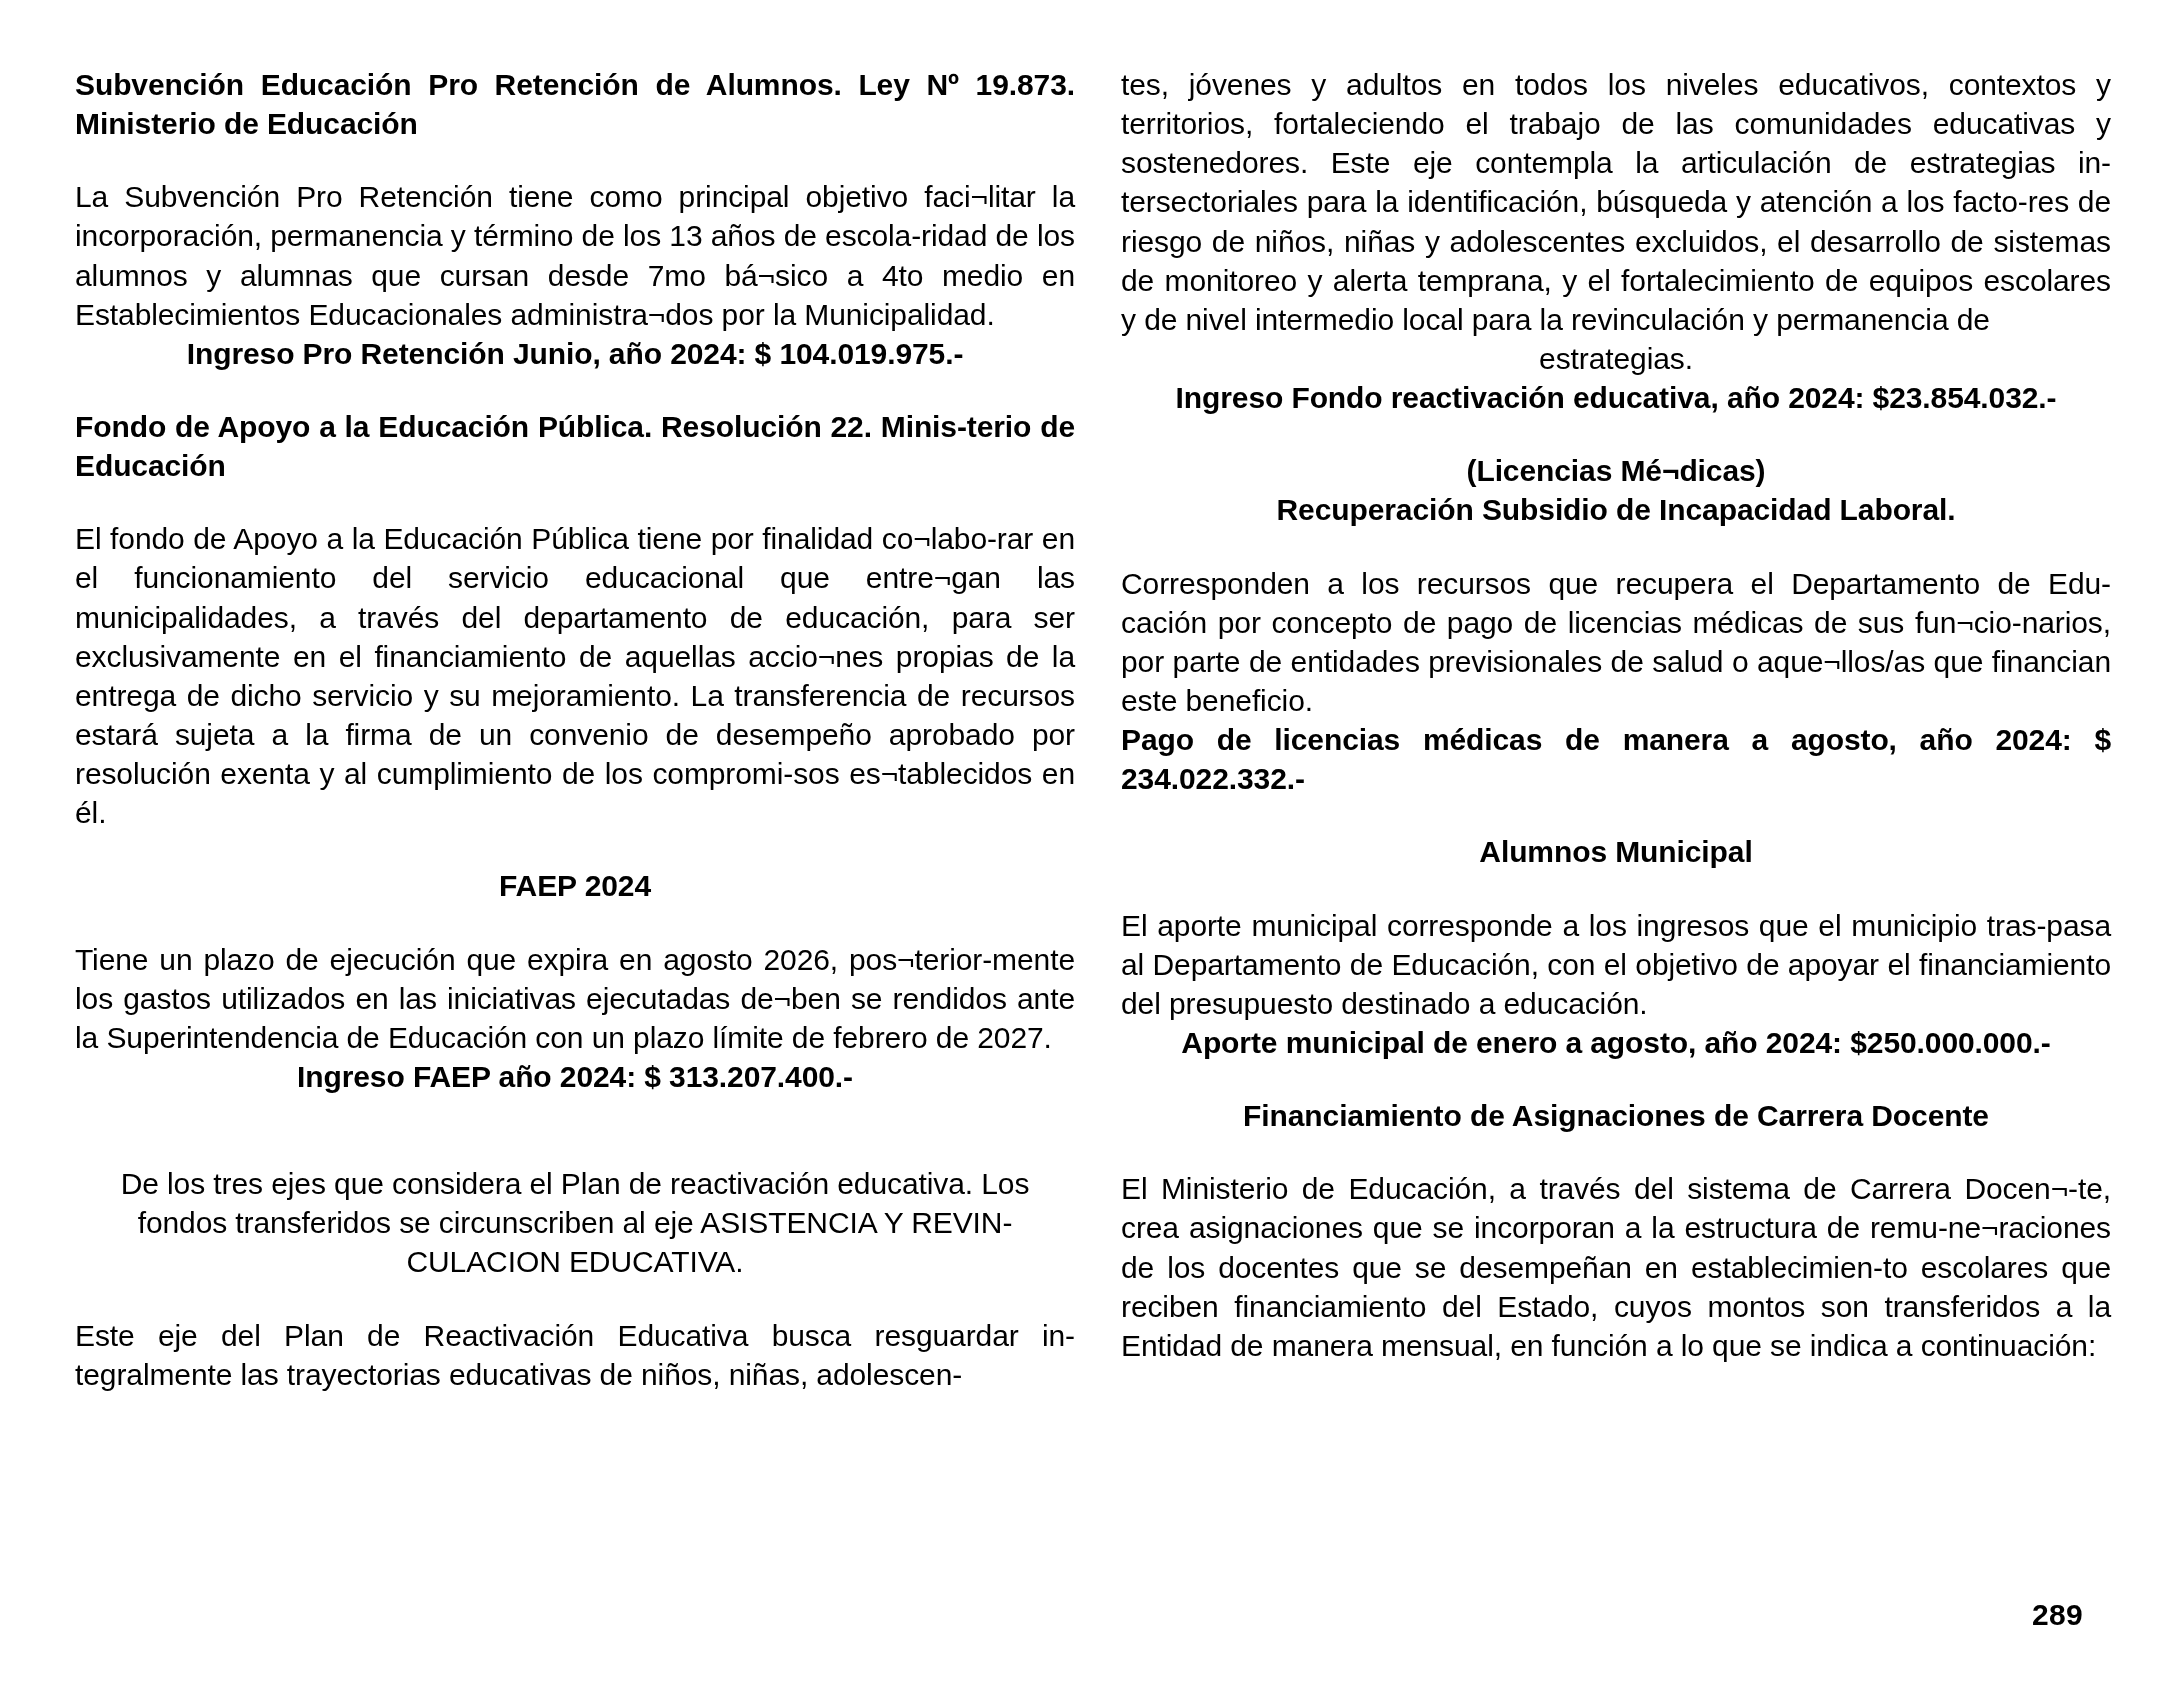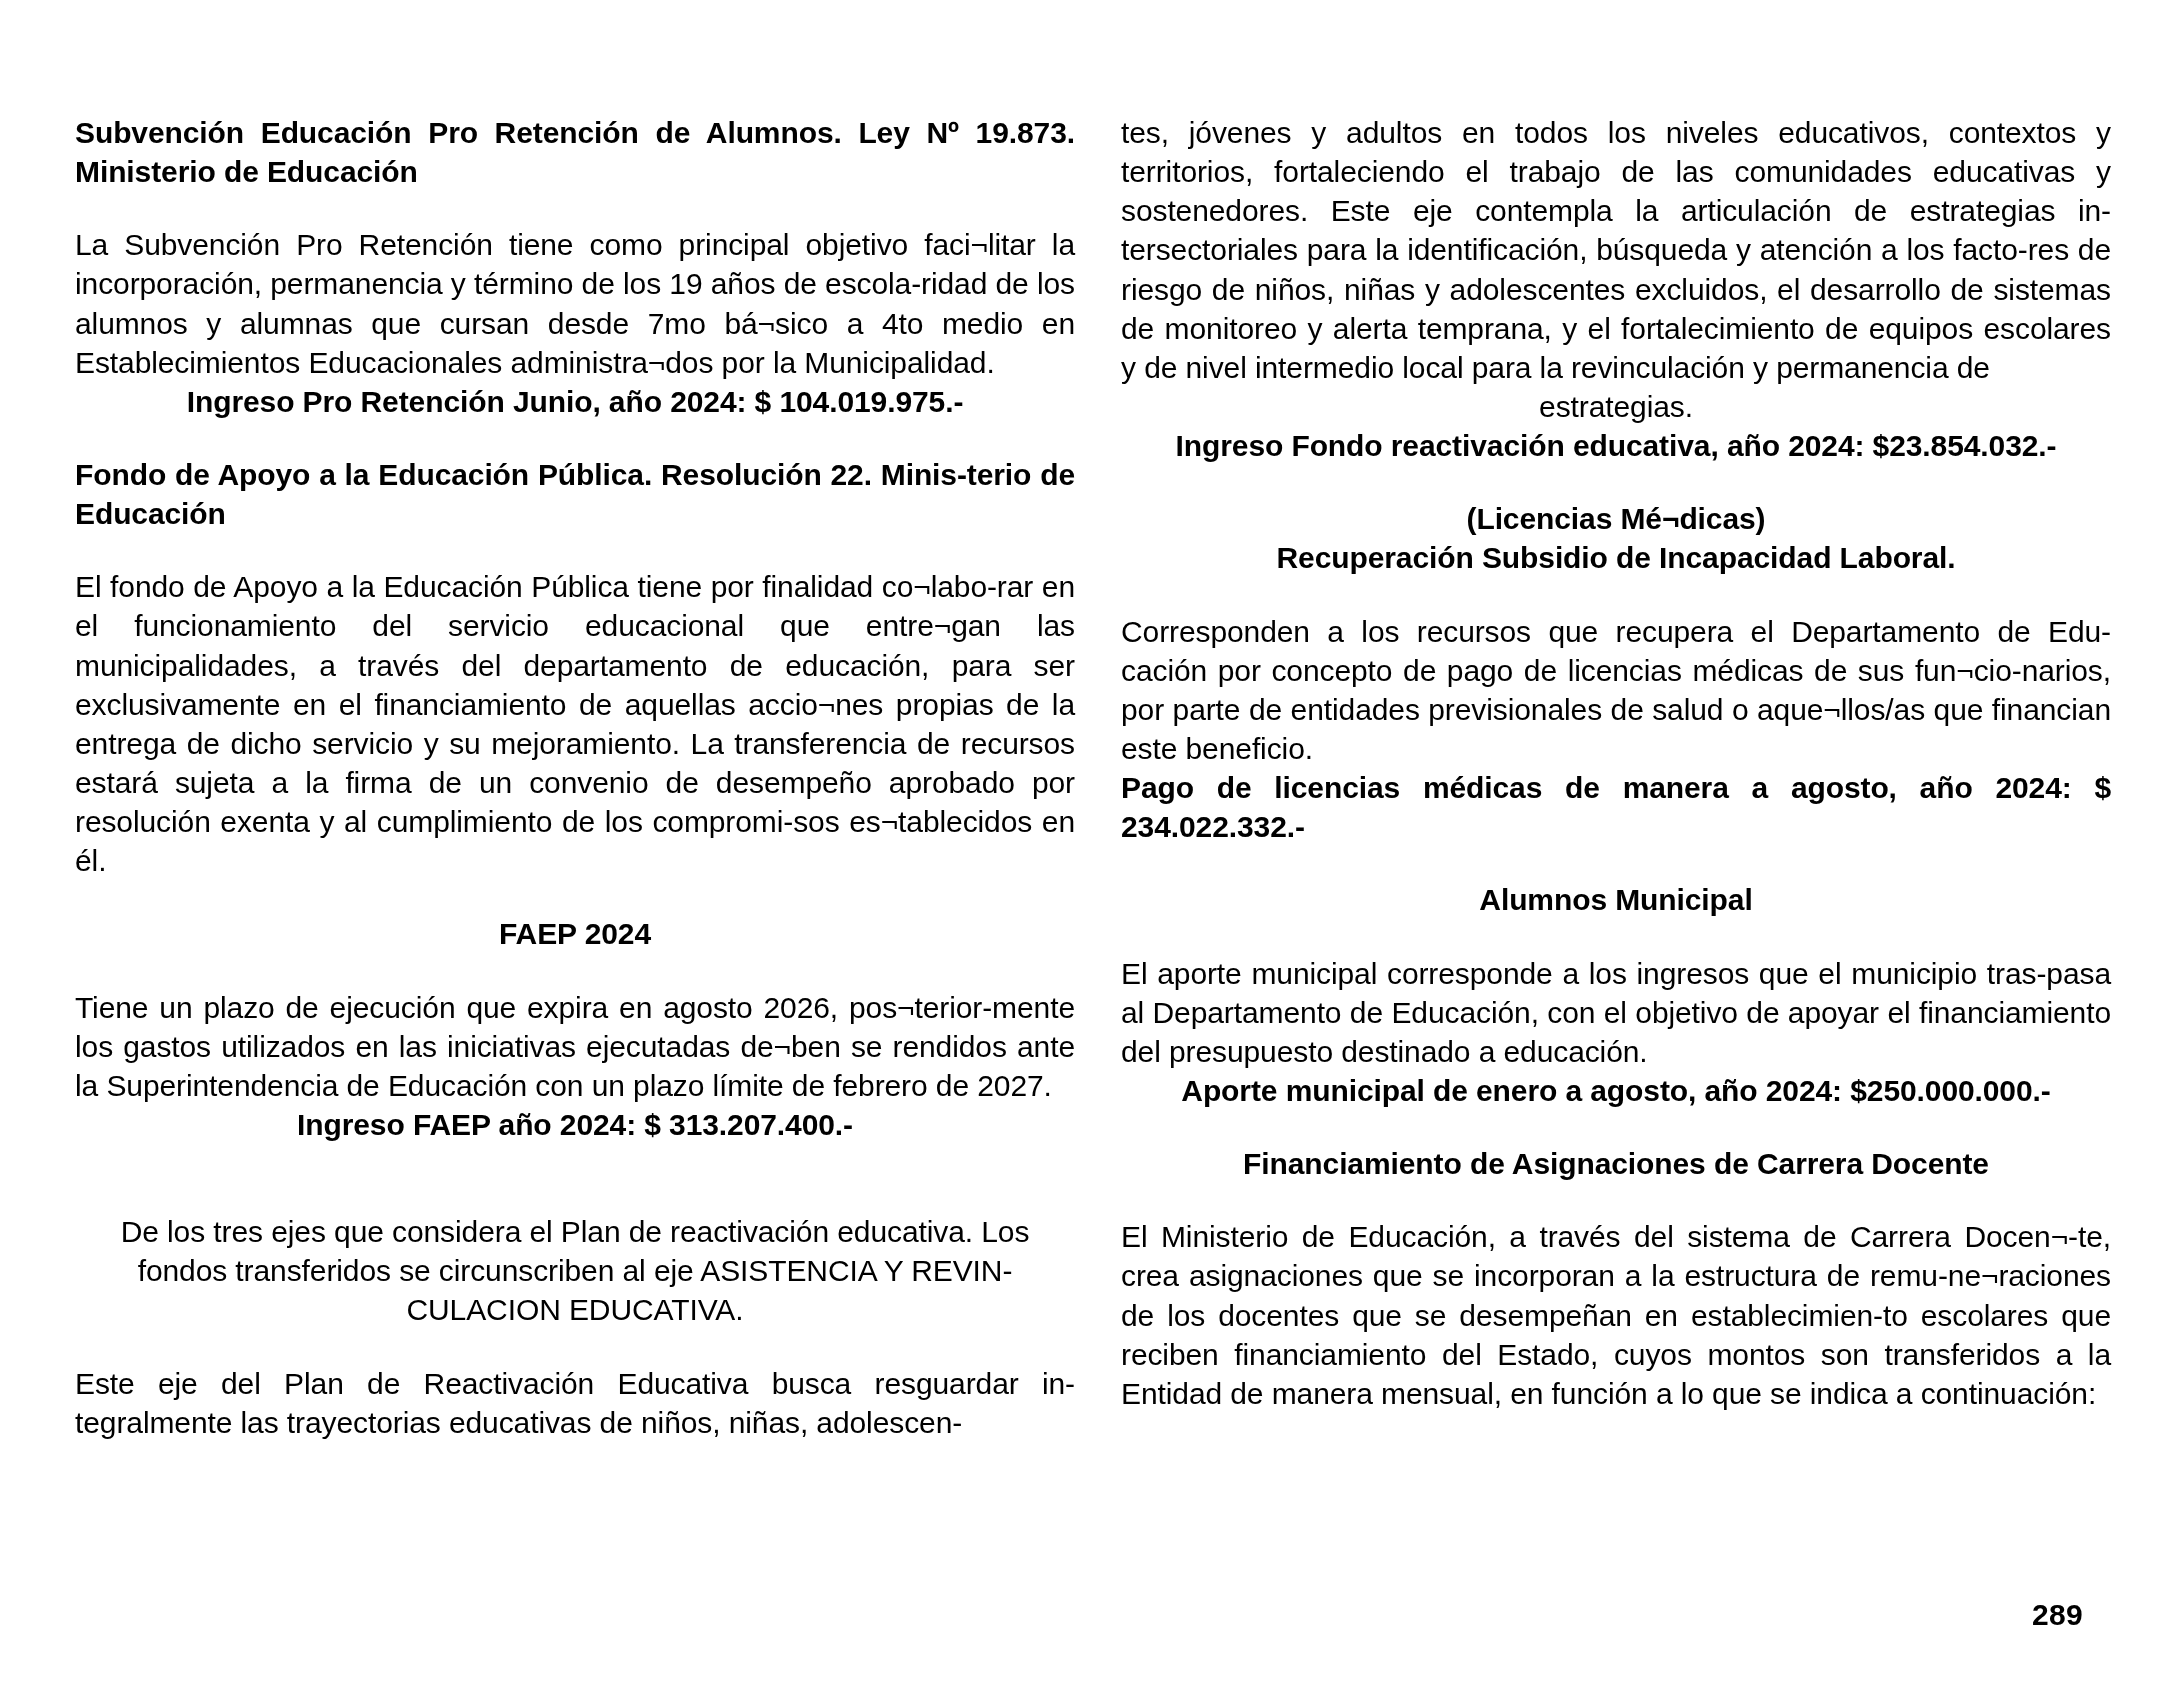--- a/index.html
+++ b/index.html
@@ -26,21 +26,20 @@
   }
   .columns {
     display: flex;
     flex-direction: row;
     gap: 46px;
     align-items: flex-start;
   }
   .col {
     width: 1000px;
     flex: 0 0 1000px;
-    margin-top: 48px;
   }
   .col.right {
     width: 990px;
     flex: 0 0 990px;
   }
   p {
     margin: 0;
     font-size: 30px;
     line-height: 1.305;
     text-align: justify;
@@ -65,21 +64,21 @@
   }
 </style>
 </head>
 <body>
 
 <div class="page">
   <div class="columns">
     <div class="col left" id="left-col">
         <p class="head ">Subvención Educación Pro Retención de Alumnos. Ley Nº 19.873. Ministerio de Educación</p>
         <div class="gap-lg"></div>
-        <p class="">La Subvención Pro Retención tiene como principal objetivo faci¬litar la incorporación, permanencia y término de los 19 años de escola-ridad de los alumnos y alumnas que cursan desde 7mo bá¬sico a 4to medio en Establecimientos Educacionales administra¬dos por la Municipalidad.</p>
+        <p class="">La Subvención Pro Retención tiene como principal objetivo faci¬litar la incorporación, permanencia y término de los 13 años de escola-ridad de los alumnos y alumnas que cursan desde 7mo bá¬sico a 4to medio en Establecimientos Educacionales administra¬dos por la Municipalidad.</p>
         <p class="head nojust">Ingreso Pro Retención Junio, año 2024: $ 104.019.975.-</p>
         <div class="gap-lg"></div>
         <p class="head ">Fondo de Apoyo a la Educación Pública. Resolución 22. Minis-terio de Educación</p>
         <div class="gap-lg"></div>
         <p class="">El fondo de Apoyo a la Educación Pública tiene por finalidad co¬labo-rar en el funcionamiento del servicio educacional que entre¬gan las municipalidades, a través del departamento de educación, para ser exclusivamente en el financiamiento de aquellas accio¬nes propias de la entrega de dicho servicio y su mejoramiento. La transferencia de recursos estará sujeta a la firma de un convenio de desempeño aprobado por resolución exenta y al cumplimiento de los compromi-sos es¬tablecidos en él.</p>
         <div class="gap-lg"></div>
         <p class="head nojust">FAEP 2024</p>
         <div class="gap-lg"></div>
         <p class="">Tiene un plazo de ejecución que expira en agosto 2026, pos¬terior-mente los gastos utilizados en las iniciativas ejecutadas de¬ben se rendidos ante la Superintendencia de Educación con un plazo límite de febrero de 2027.</p>
         <p class="head nojust">Ingreso FAEP año 2024: $ 313.207.400.-</p>

